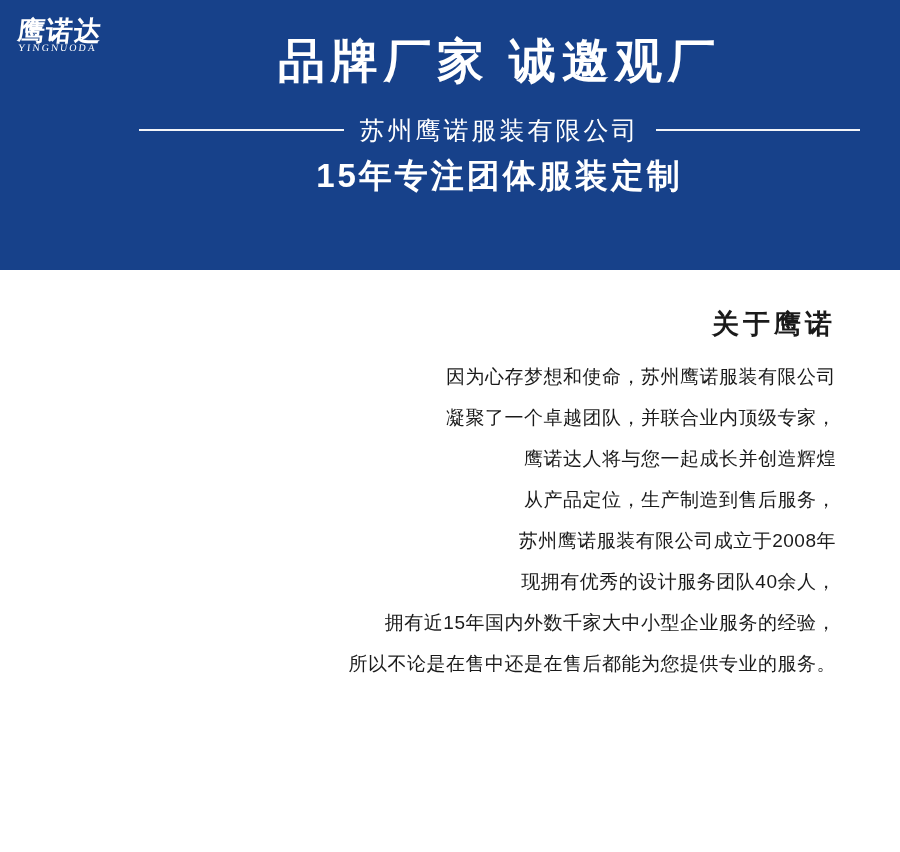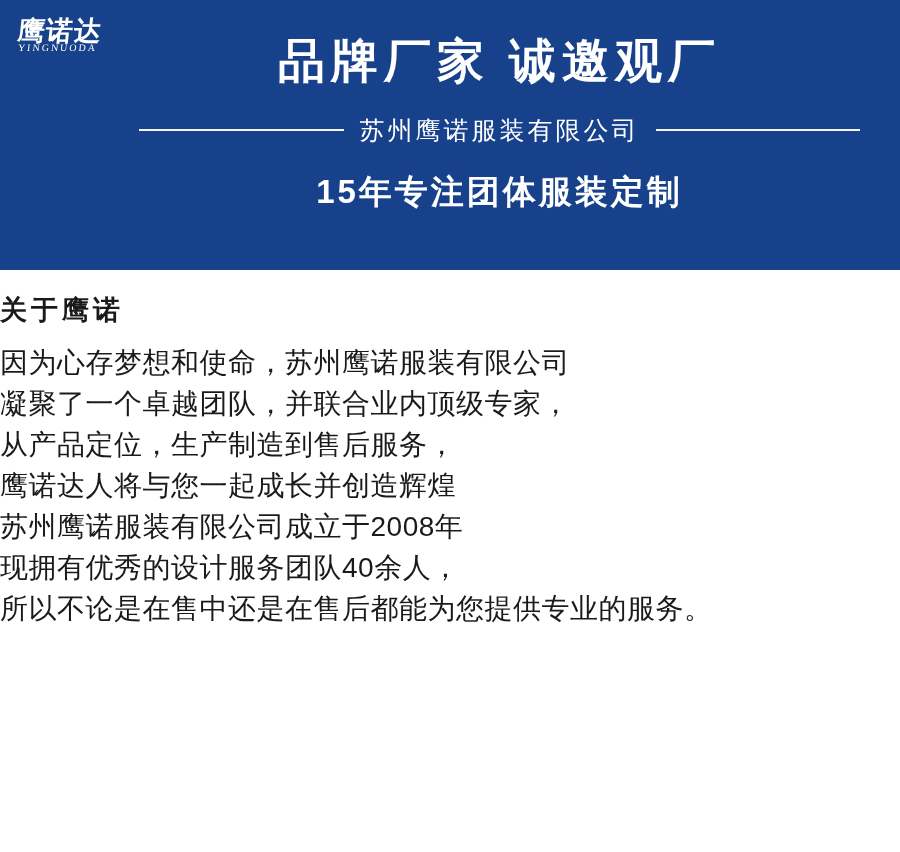--- a/index.html
+++ b/index.html
@@ -88,46 +88,46 @@
   }
   .banner-sub {
     font-family: "Liberation Sans", sans-serif;
     font-size: 25px;
     color: #ffffff;
     letter-spacing: 3px;
     padding: 0 16px;
     white-space: nowrap;
   }
   .banner-third {
-    margin-top: 18px;
+    margin-top: 2px;
     font-family: "Liberation Sans", sans-serif;
     font-size: 33px;
     font-weight: bold;
     color: #ffffff;
     letter-spacing: 3px;
     white-space: nowrap;
   }
 
   
   .about {
     width: 836px;
-    padding-top: 22px;
-    text-align: left;
+    padding-top: 36px;
+    text-align: right;
   }
   .about-title {
     font-family: "Liberation Sans", sans-serif;
     font-size: 27px;
     font-weight: bold;
     color: #1a1a1a;
     letter-spacing: 4px;
     margin-bottom: 14px;
   }
   .about-lines {
     font-family: "Liberation Sans", sans-serif;
-    font-size: 28px;
+    font-size: 19px;
     color: #1a1a1a;
     line-height: 41px;
     letter-spacing: 0.5px;
   }
   .about-line {
     white-space: nowrap;
   }
 </style>
 </head>
 <body>
@@ -153,21 +153,22 @@
       <div class="banner-third">15年专注团体服装定制</div>
     </div>
 
   </div>
 
   <div class="about">
     <div class="about-title">关于鹰诺</div>
     <div class="about-lines">
       <div class="about-line">因为心存梦想和使命，苏州鹰诺服装有限公司</div>
       <div class="about-line">凝聚了一个卓越团队，并联合业内顶级专家，</div>
+      <div class="about-line">鹰诺达人将与您一起成长并创造辉煌</div>
       <div class="about-line">从产品定位，生产制造到售后服务，</div>
-      <div class="about-line">鹰诺达人将与您一起成长并创造辉煌</div>
       <div class="about-line">苏州鹰诺服装有限公司成立于2008年</div>
       <div class="about-line">现拥有优秀的设计服务团队40余人，</div>
+      <div class="about-line">拥有近15年国内外数千家大中小型企业服务的经验，</div>
       <div class="about-line">所以不论是在售中还是在售后都能为您提供专业的服务。</div>
     </div>
   </div>
 
 </div>
 
 </body></html>

